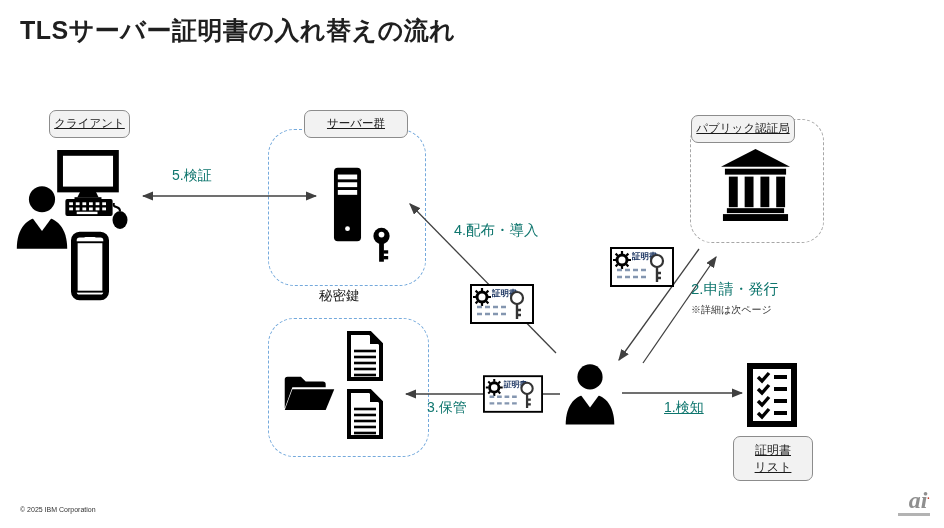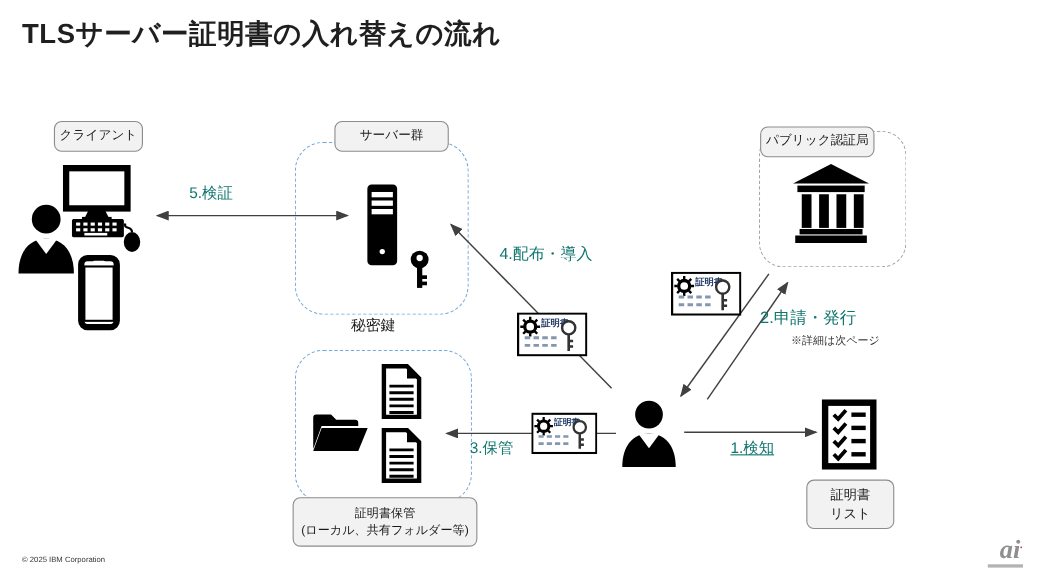--- a/index.html
+++ b/index.html
@@ -2,25 +2,25 @@
 <html><head>
 <meta charset="utf-8">
 <style>
   html,body{margin:0;padding:0;background:#fff;}
   #slide{position:relative;width:944px;height:528px;background:#ffffff;overflow:hidden;
          font-family:"Liberation Sans",sans-serif;color:#1a1a1a;}
   .abs{position:absolute;}
   .title{font-size:25px;font-weight:700;letter-spacing:.5px;color:#1f1f1f;}
   .node-label{background:#f2f2f2;border:1.2px solid #8c8c8c;border-radius:7px;
               display:flex;flex-direction:column;align-items:center;justify-content:center;
-              text-align:left;line-height:1.35;z-index:3;box-sizing:border-box;}
+              text-align:left;line-height:1.35;z-index:3;box-sizing:border-box;text-decoration:underline;}
   .dashed-blue{border:1.4px dashed #74A9DC;border-radius:26px;background:#fff;z-index:1;box-sizing:border-box;}
   .dashed-gray{border:1.2px dashed #a6a6a6;border-radius:22px;background:#fff;z-index:1;box-sizing:border-box;}
   .arrow-label{font-size:14px;color:#0f766e;z-index:3;white-space:nowrap;}
-  .note{font-size:10px;color:#333;z-index:3;white-space:nowrap;margin-left:28px;}
+  .note{font-size:10px;color:#333;z-index:3;white-space:nowrap;}
   .icon{z-index:3;}
   .keytext{font-size:13.5px;z-index:3;white-space:nowrap;}
   #arrows{position:absolute;left:0;top:0;z-index:2;pointer-events:none;}
   .footer{font-size:7px;color:#333;}
   .wm{color:#8f8f8f;font-family:"Liberation Serif",serif;font-style:italic;font-weight:bold;
       font-size:24px;line-height:1;z-index:3;}
   .wm .dot{color:#c0392b;font-size:10px;vertical-align:super;}
   .wm-bar{width:32px;height:3px;background:#b3b3b3;margin-top:1px;}
 </style>
 </head>
@@ -49,24 +49,20 @@
   </svg>
 
   <div class="abs node-label" style="left:49px;top:110px;width:81px;height:28px;font-size:11.5px;">
     <span>クライアント</span>
   </div>
   <div class="abs node-label" style="left:304px;top:110px;width:104px;height:28px;font-size:11.5px;">
     <span>サーバー群</span>
   </div>
   <div class="abs node-label" style="left:691px;top:115px;width:104px;height:28px;font-size:11.5px;">
     <span>パブリック認証局</span>
-  </div>
-  <div class="abs node-label" style="left:266px;top:452px;width:168px;height:45px;font-size:11px;">
-    <span>証明書保管</span>
-    <span>(ローカル、共有フォルダー等)</span>
   </div>
   <div class="abs node-label" style="left:733px;top:436px;width:80px;height:45px;font-size:12px;">
     <span>証明書</span>
     <span>リスト</span>
   </div>
 
   <svg class="abs icon" style="left:14px;top:184px;" width="56" height="66" viewBox="0 0 60 68">
     <circle cx="30" cy="15" r="14" fill="#000"></circle>
     <path d="M3 68 C3 46 14 34 30 34 C46 34 57 46 57 68 Z" fill="#000"></path>
     <path d="M19 34 L30 49 L41 34 Z" fill="#fff"></path>

